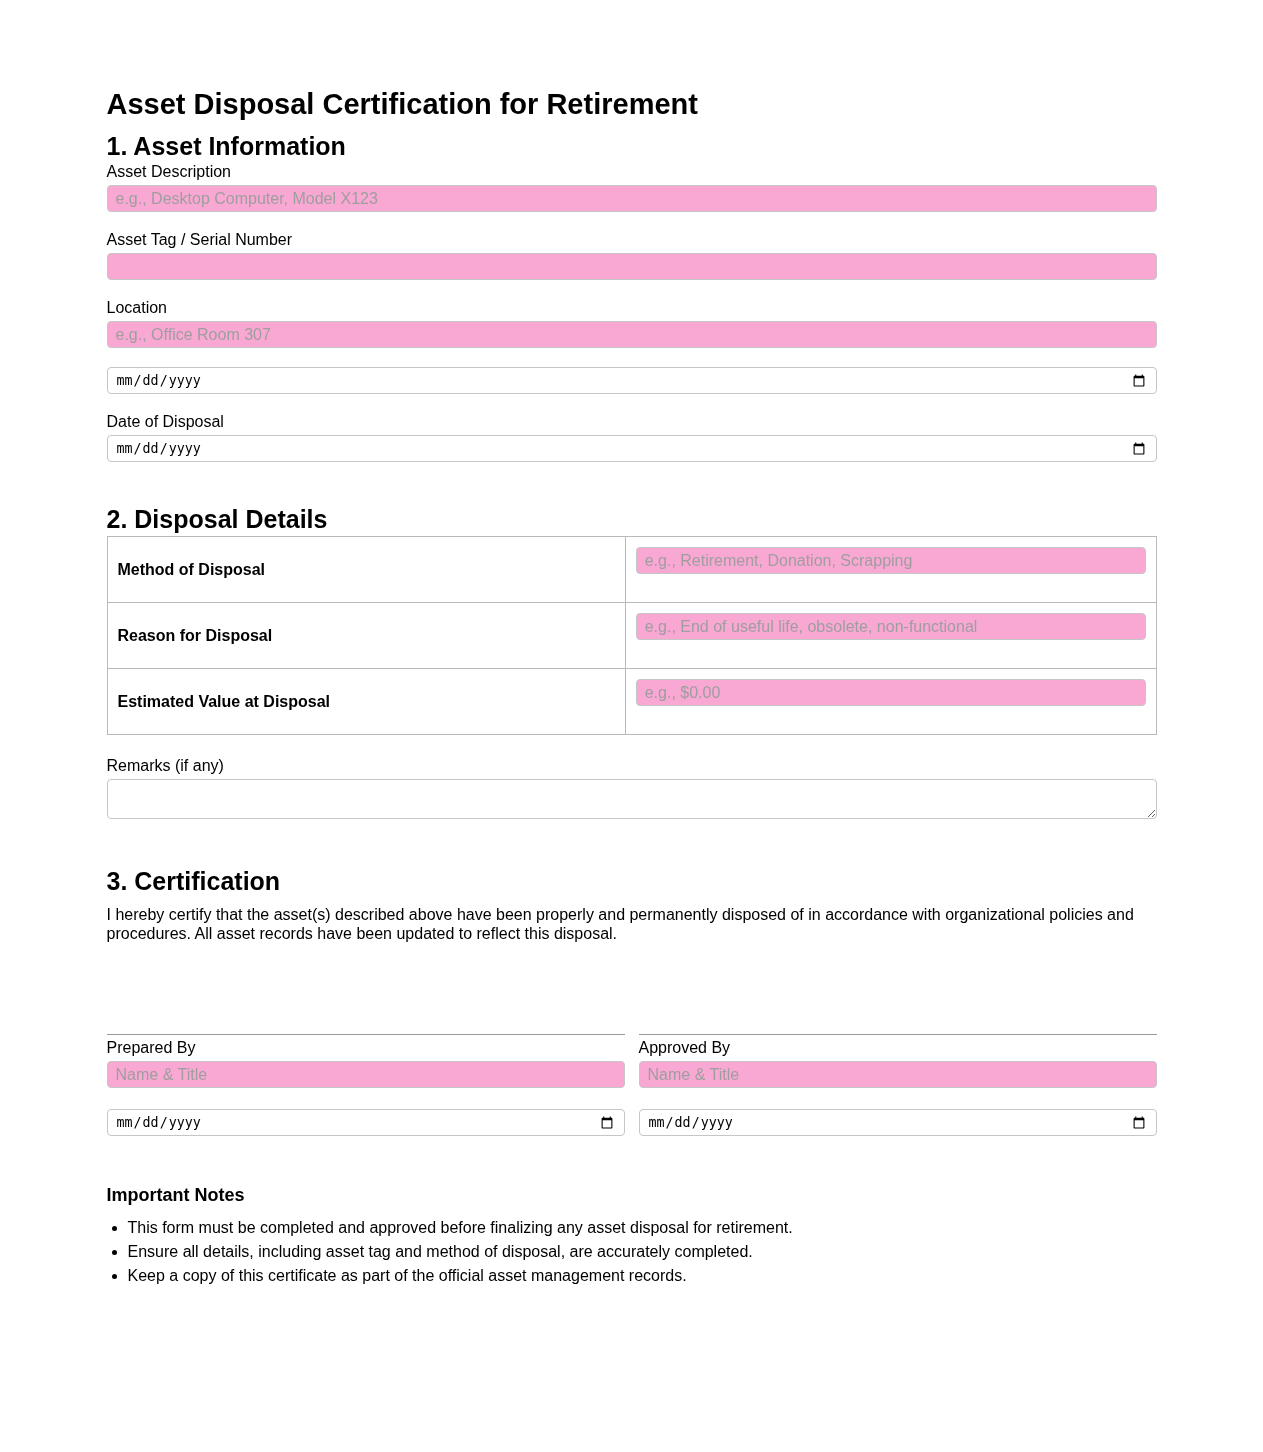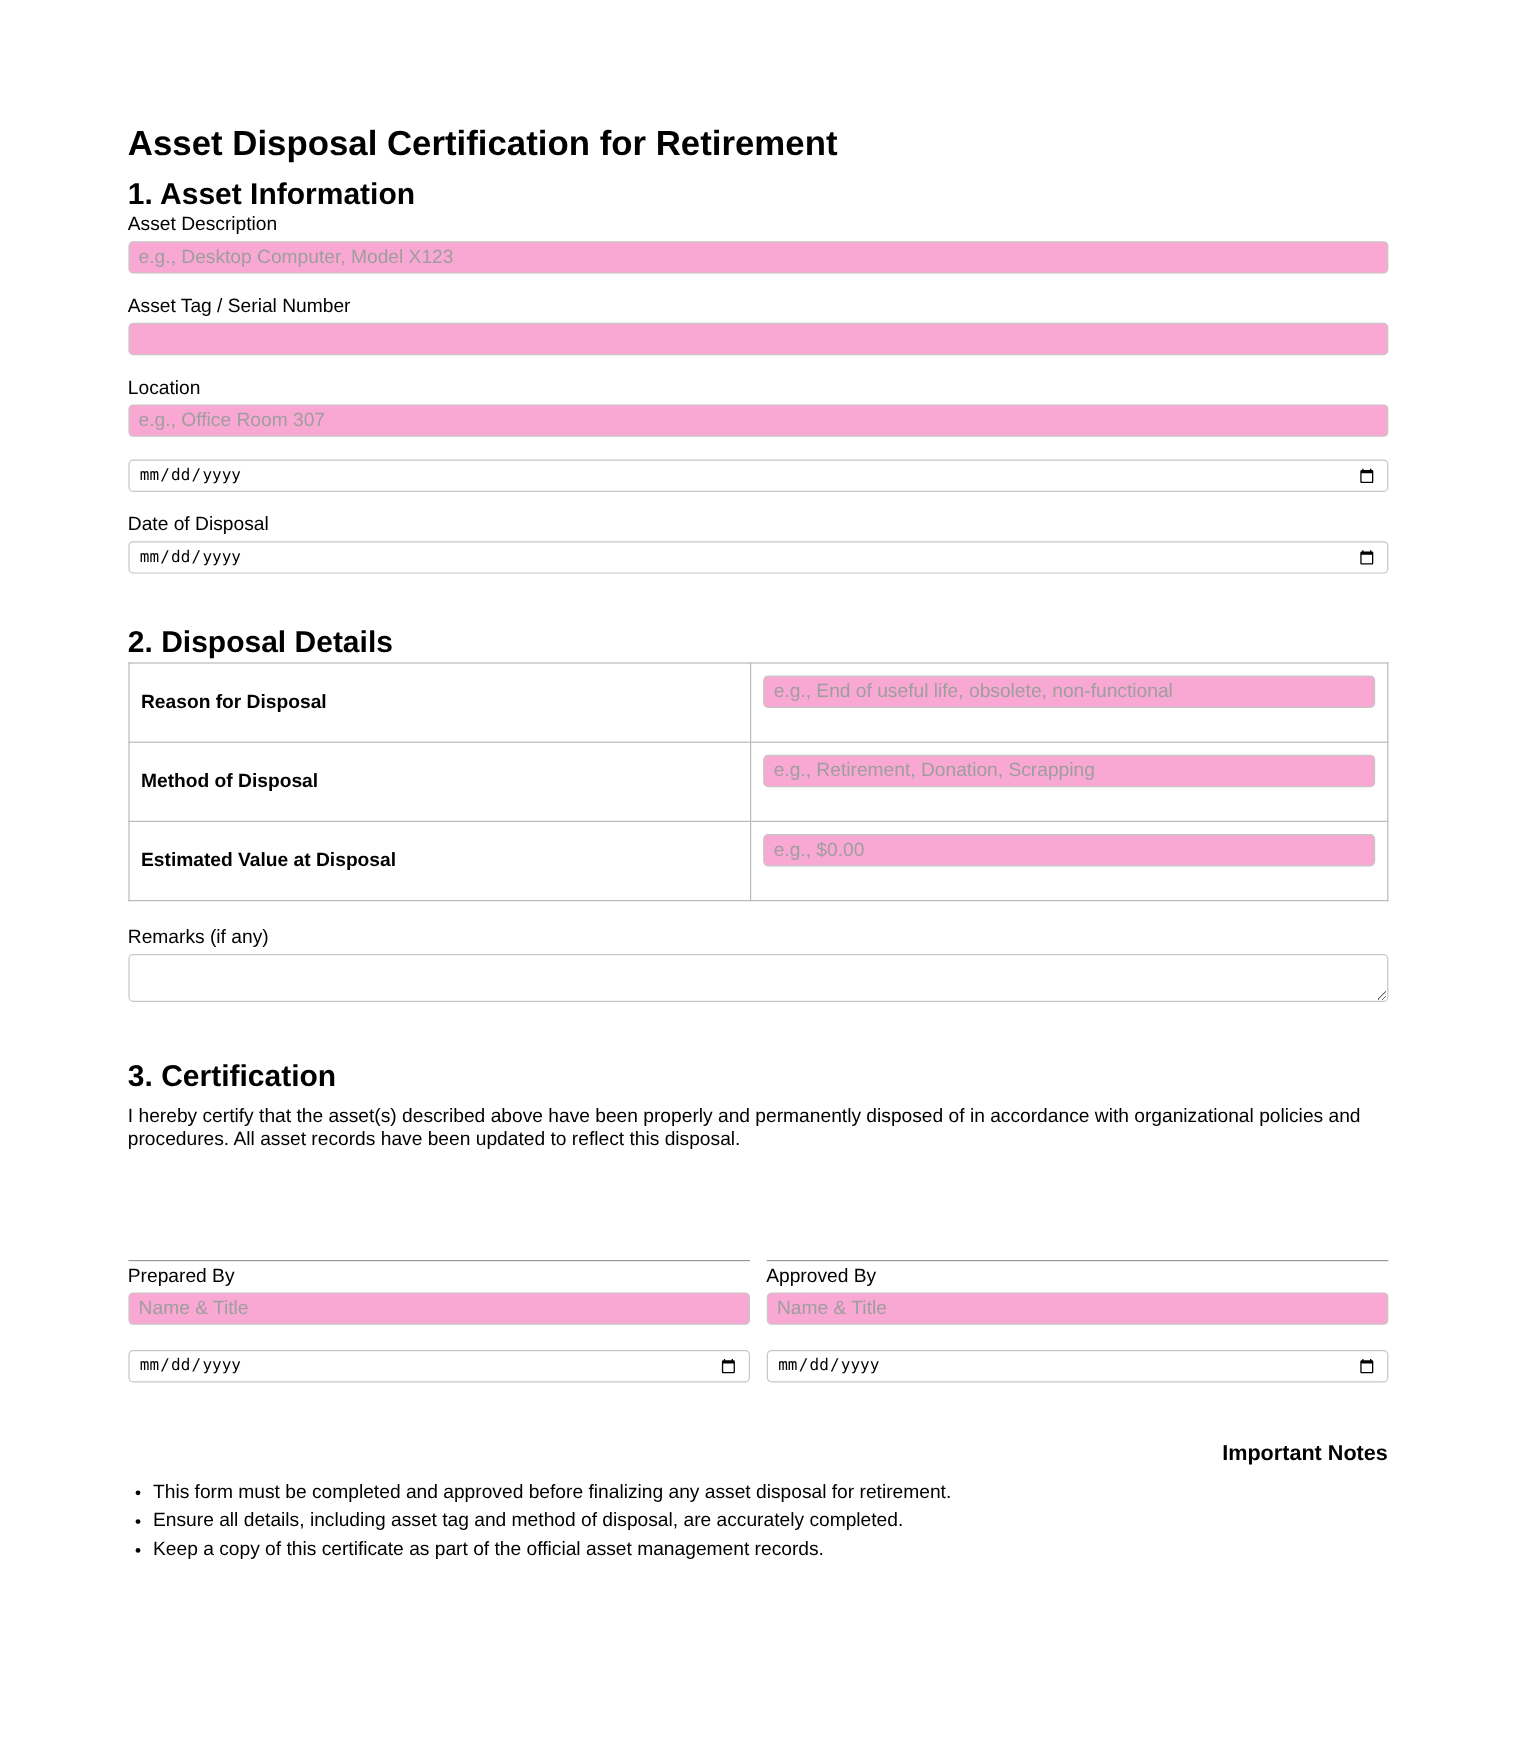--- a/index.html
+++ b/index.html
@@ -4,42 +4,41 @@
 <style>
   html, body {
     margin: 0;
     padding: 0;
     background: #ffffff;
     font-family: "Liberation Sans", "DejaVu Sans", sans-serif;
     color: #000000;
   }
   body { width: 1263px; height: 1452px; }
   .clip { height: 1301px; overflow: hidden; }
-  .page { max-width: 1050px; margin: 16px auto; padding-top: 88px; }
+  .page { max-width: 1050px; margin: 0 auto; padding-top: 88px; }
 
   h1 {
     font-size: 29px;
     line-height: 33px;
     font-weight: bold;
     margin: 0 0 14px 0;
   }
   h2 {
     font-size: 25px;
     line-height: 23px;
     font-weight: bold;
     margin: 0 0 5px 0;
   }
   h2.sec-disposal { margin-top: 46px; }
   h2.sec-cert { margin-top: 51px; }
   h3 {
     font-size: 18px;
     line-height: 21px;
     font-weight: bold;
     margin: 49px 0 8px 0;
-    text-align: right;
   }
 
   label {
     display: block;
     font-size: 16px;
     line-height: 18px;
     margin-bottom: 4px;
   }
   .form-group { margin-bottom: 19px; }
 
@@ -158,29 +157,29 @@
     <div class="form-group">
       <label>Date of Disposal</label>
       <input type="date" class="date" style="">
     </div>
 
     <h2 class="sec-disposal">2. Disposal Details</h2>
 
     <table class="details">
       <tbody>
         <tr>
+          <td class="lbl">Method of Disposal</td>
+          <td class="val">
+            <input type="text" class="txt" placeholder="e.g., Retirement, Donation, Scrapping" style="">
+          </td>
+        </tr>
+        <tr>
           <td class="lbl">Reason for Disposal</td>
           <td class="val">
             <input type="text" class="txt" placeholder="e.g., End of useful life, obsolete, non-functional" style="">
-          </td>
-        </tr>
-        <tr>
-          <td class="lbl">Method of Disposal</td>
-          <td class="val">
-            <input type="text" class="txt" placeholder="e.g., Retirement, Donation, Scrapping" style="">
           </td>
         </tr>
         <tr>
           <td class="lbl">Estimated Value at Disposal</td>
           <td class="val">
             <input type="text" class="txt" placeholder="e.g., $0.00" style="">
           </td>
         </tr>
       </tbody>
     </table>

